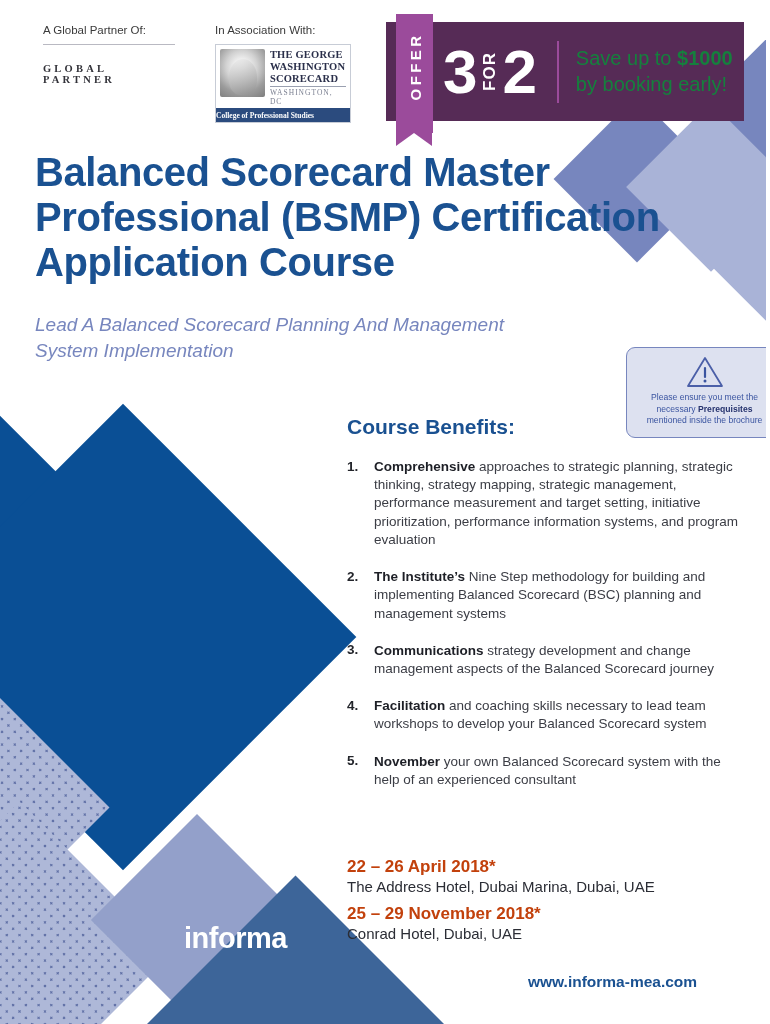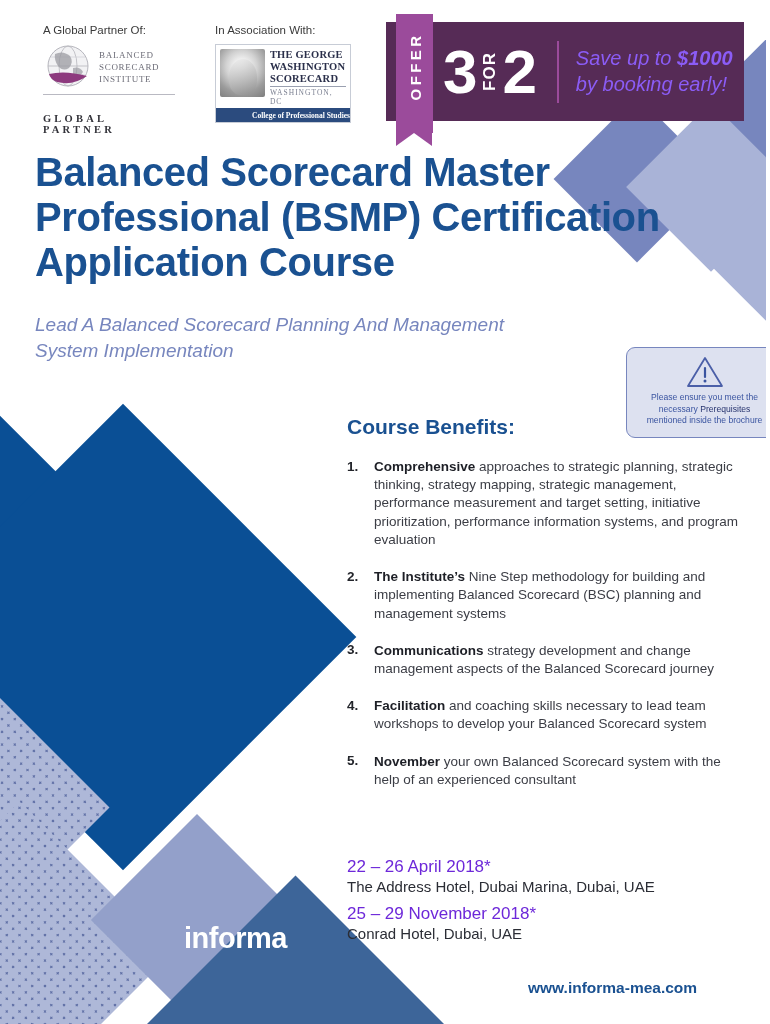--- a/index.html
+++ b/index.html
@@ -34,21 +34,21 @@
       border-left:18.5px solid #9b4b9b;border-right:18.5px solid #9b4b9b;border-bottom:13px solid transparent;}
   .offer-word{position:absolute;left:-31px;top:44px;width:100px;text-align:center;transform:rotate(-90deg);
       color:#fff;font-size:15px;font-weight:700;letter-spacing:3.4px;z-index:5;}
   .offer-inner{position:absolute;left:443px;top:24px;width:300px;height:95px;display:flex;align-items:center;z-index:5;}
   .three-for-two{display:flex;align-items:center;color:#fff;line-height:1;}
   .tf-3{font-size:62px;font-weight:700;letter-spacing:-2px;}
   .tf-for{font-size:17px;font-weight:700;letter-spacing:1px;transform:rotate(-90deg);
       margin:0 -7px 0 -5px;white-space:nowrap;}
   .tf-2{font-size:62px;font-weight:700;letter-spacing:-2px;}
   .offer-divider{width:2px;height:62px;background:#9b4b9b;margin:0 17px 0 22px;}
-  .offer-save{color:#8b5cf6;font-size:20px;line-height:1.26;font-style:italic;}
+  .offer-save{color:#15803d;font-size:20px;line-height:1.26;}
   .offer-save b{font-weight:700;}
 
   
   .logos{position:absolute;left:0;top:0;width:386px;height:130px;z-index:2;}
   .logo-cap{font-size:11.5px;color:#3a3a3a;}
   .bsi-wrap{position:absolute;left:43px;top:24px;width:140px;}
   .bsi-box{margin-top:8px;width:132px;}
   .bsi-row{display:flex;align-items:center;}
   .globe{width:52px;height:48px;position:relative;}
   .globe svg{display:block;}
@@ -64,58 +64,58 @@
   .gwu-bust{width:46px;height:48px;background:
       radial-gradient(circle at 48% 36%,#fdfdfd 8%,#d2d2d2 40%,#9b9b9b 70%,#7d7d7d 100%);
       border-radius:2px;position:relative;overflow:hidden;}
   .gwu-bust:after{content:"";position:absolute;left:9px;top:10px;width:28px;height:36px;border-radius:50% 50% 40% 40%;
       background:linear-gradient(160deg,#f0f0f0,#8e8e8e);opacity:.85;}
   .gwu-words{margin-left:5px;}
   .gwu-l1{font-family:"Liberation Serif","DejaVu Serif",serif;color:#2a2f4a;font-weight:700;
       font-size:10.5px;line-height:1.12;letter-spacing:.2px;}
   .gwu-rule{border-top:1px solid #9aa0b0;margin:2px 0 1px;}
   .gwu-dc{font-family:"Liberation Serif","DejaVu Serif",serif;color:#7a7f90;font-size:7.5px;letter-spacing:1px;}
-  .gwu-bar{background:#2b4b7e;color:#fff;text-align:right;font-size:7.5px;padding:2.5px 0;font-weight:700;
+  .gwu-bar{background:#2b4b7e;color:#fff;text-align:left;font-size:7.5px;padding:2.5px 0;font-weight:700;
       font-family:"Liberation Serif","DejaVu Serif",serif;}
 
   
   .title{position:absolute;left:35px;top:150px;width:690px;z-index:5;
       color:#1a5191;font-size:40px;line-height:1.12;font-weight:700;letter-spacing:-.4px;}
   .subtitle{position:absolute;left:35px;top:312px;width:470px;z-index:5;
       color:#7786be;font-size:19px;line-height:1.35;font-style:italic;}
 
   
   .prereq{position:absolute;left:578px;top:347px;width:157px;height:91px;background:#dde1f0;
       border:1.6px solid #7786be;border-radius:9px;z-index:6;text-align:center;
       padding-top:7px;box-sizing:border-box;margin-left:48px;}
   .prereq svg{display:block;margin:0 auto;}
   .prereq-txt{margin-top:3px;color:#3a54a0;font-size:8.6px;line-height:1.34;padding:0 5px;}
-  .prereq-txt b{font-weight:400;color:#26336e;}
+  .prereq-txt b{font-weight:700;color:#26336e;}
 
   
   .benefits-h{position:absolute;left:347px;top:415px;z-index:5;color:#1a5191;font-size:21px;font-weight:700;}
   .benefits{position:absolute;left:347px;top:458px;width:398px;z-index:5;}
   .ben{display:flex;margin-bottom:19px;}
   .ben-n{width:27px;flex:0 0 27px;font-size:13.5px;font-weight:700;color:#23252b;padding-top:.5px;}
   .ben-t{font-size:13.5px;line-height:1.35;color:#3b3d45;}
   .ben-t b{font-weight:700;color:#1d1f26;}
 
   
   .dates{position:absolute;left:347px;top:855px;width:400px;z-index:5;}
-  .d-date{color:#6d28d9;font-size:17px;font-weight:400;margin-top:2px;}
+  .d-date{color:#c2410c;font-size:17px;font-weight:700;margin-top:2px;}
   .d-venue{color:#2b2d35;font-size:15px;margin:1px 0 9px;}
 
   
   .laptop-note{position:absolute;left:33px;top:555px;width:205px;text-align:center;z-index:5;}
   .laptop-note svg{display:block;margin:0 auto 18px;}
   .laptop-cap{color:#c2cbe6;font-size:10.5px;line-height:1.45;}
 
   
   .informa{position:absolute;left:184px;top:922px;z-index:6;color:#fff;font-size:29px;font-weight:700;letter-spacing:-.5px;}
-  .weburl{position:absolute;left:528px;top:973px;z-index:6;color:#1a5191;font-size:15.5px;font-weight:700;margin-top:6px;}
+  .weburl{position:absolute;left:528px;top:973px;z-index:6;color:#1a5191;font-size:15.5px;font-weight:700;}
 </style>
 </head>
 <body>
 
 <div class="page">
 
   <div class="bg">
     <div class="dia d-tr-far"></div>
     <div class="dia d-tr-mid"></div>
     <div class="dia d-tr-light"></div>
@@ -128,39 +128,20 @@
     <div class="dia d-pale-big dots"></div>
     <div class="dia d-pale-mid"></div>
     <div class="dia d-steel"></div>
   </div>
 
   <div class="logos">
 
     <div class="bsi-wrap">
       <div class="logo-cap">A Global Partner Of:</div>
       <div class="bsi-box">
-        <div class="bsi-row">
-          <span class="globe">
-            <svg width="52" height="48" viewBox="0 0 52 48">
-              <circle cx="25" cy="22" r="20" fill="#f2f2f4" stroke="#b6b6bd" stroke-width="1"></circle>
-              <ellipse cx="25" cy="22" rx="9" ry="20" fill="none" stroke="#b6b6bd" stroke-width=".8"></ellipse>
-              <line x1="5" y1="22" x2="45" y2="22" stroke="#b6b6bd" stroke-width=".8"></line>
-              <line x1="8" y1="13" x2="42" y2="13" stroke="#cfcfd4" stroke-width=".7"></line>
-              <line x1="8" y1="31" x2="42" y2="31" stroke="#cfcfd4" stroke-width=".7"></line>
-              <path d="M12 10 Q20 6 27 12 Q31 18 26 24 Q20 28 15 22 Q11 16 12 10Z" fill="#9b9ba2" opacity=".75"></path>
-              <path d="M30 24 Q37 22 40 28 Q36 34 30 31Z" fill="#9b9ba2" opacity=".7"></path>
-              <path d="M6 30 Q22 26 44 32 Q30 42 14 38 Q7 35 6 30Z" fill="#8d3a7e"></path>
-            </svg>
-          </span>
-          <span class="bsi-txt">
-            <div>BALANCED</div>
-            <div>SCORECARD</div>
-            <div>INSTITUTE</div>
-          </span>
-        </div>
         <div class="bsi-rule"></div>
         <div class="bsi-gp">GLOBAL PARTNER</div>
       </div>
     </div>
 
     <div class="gwu-wrap">
       <div class="logo-cap">In Association With:</div>
       <div class="gwu-card">
         <div class="gwu-top">
           <span class="gwu-bust"></span>

